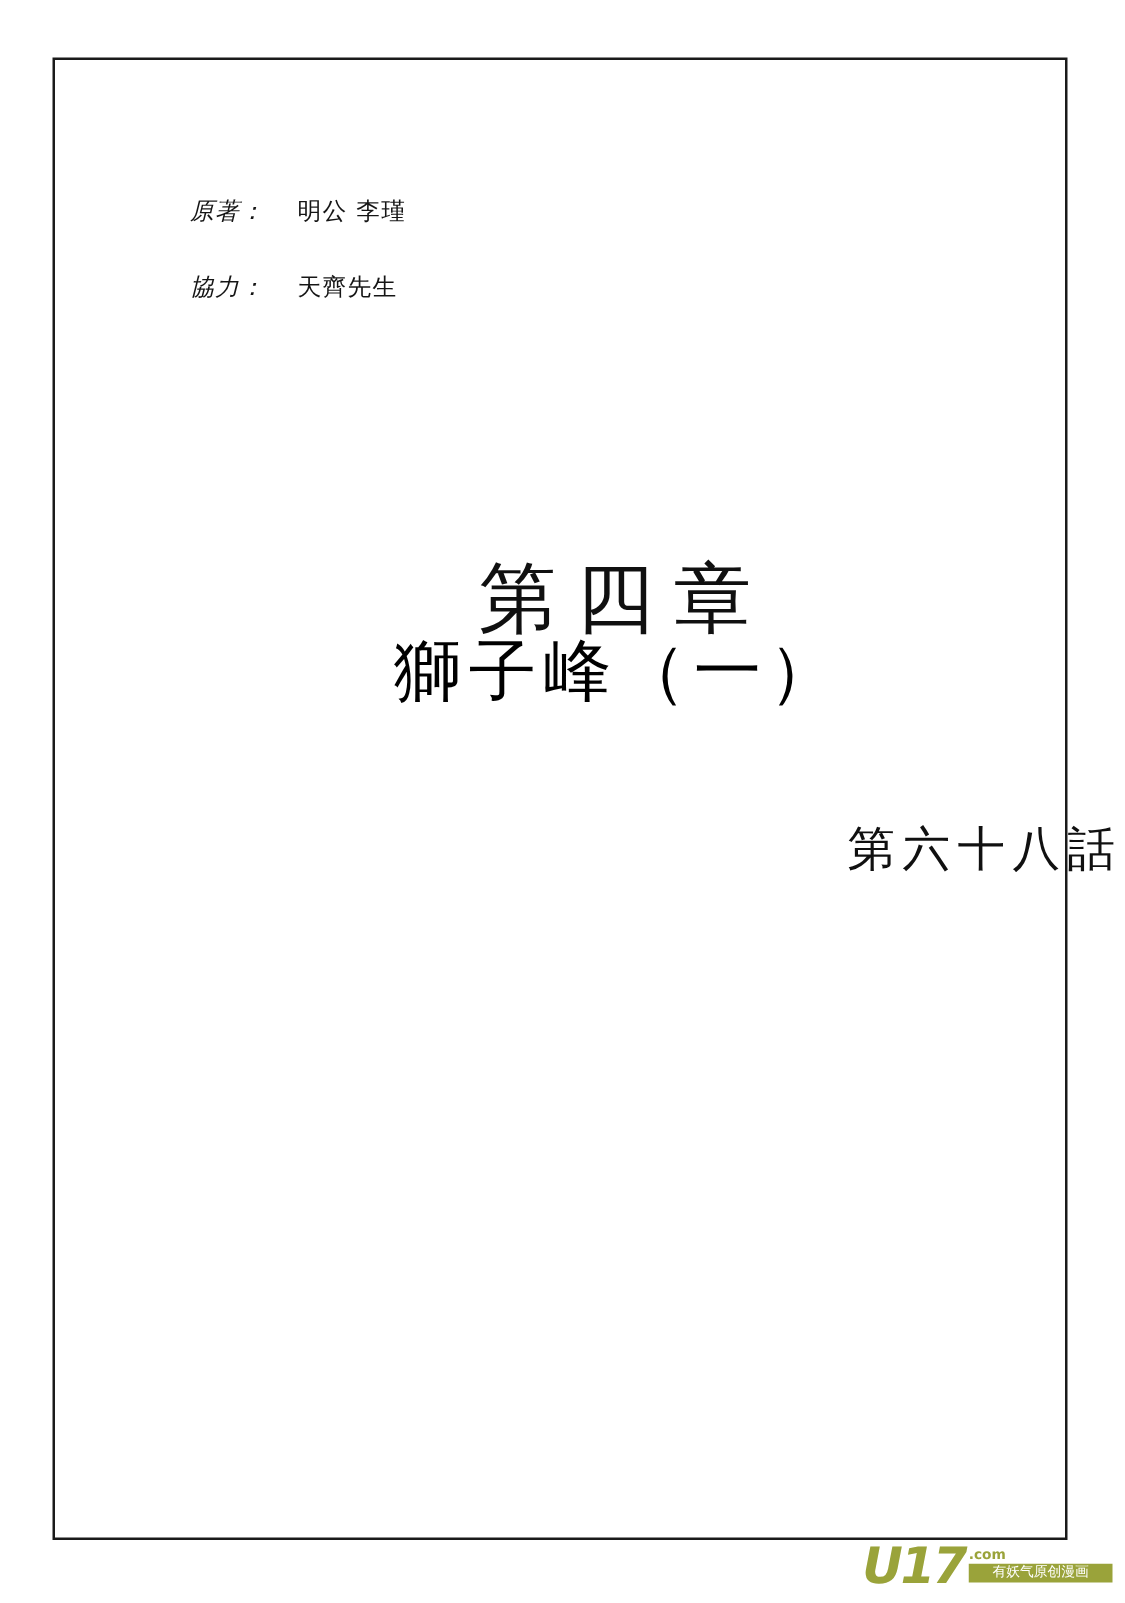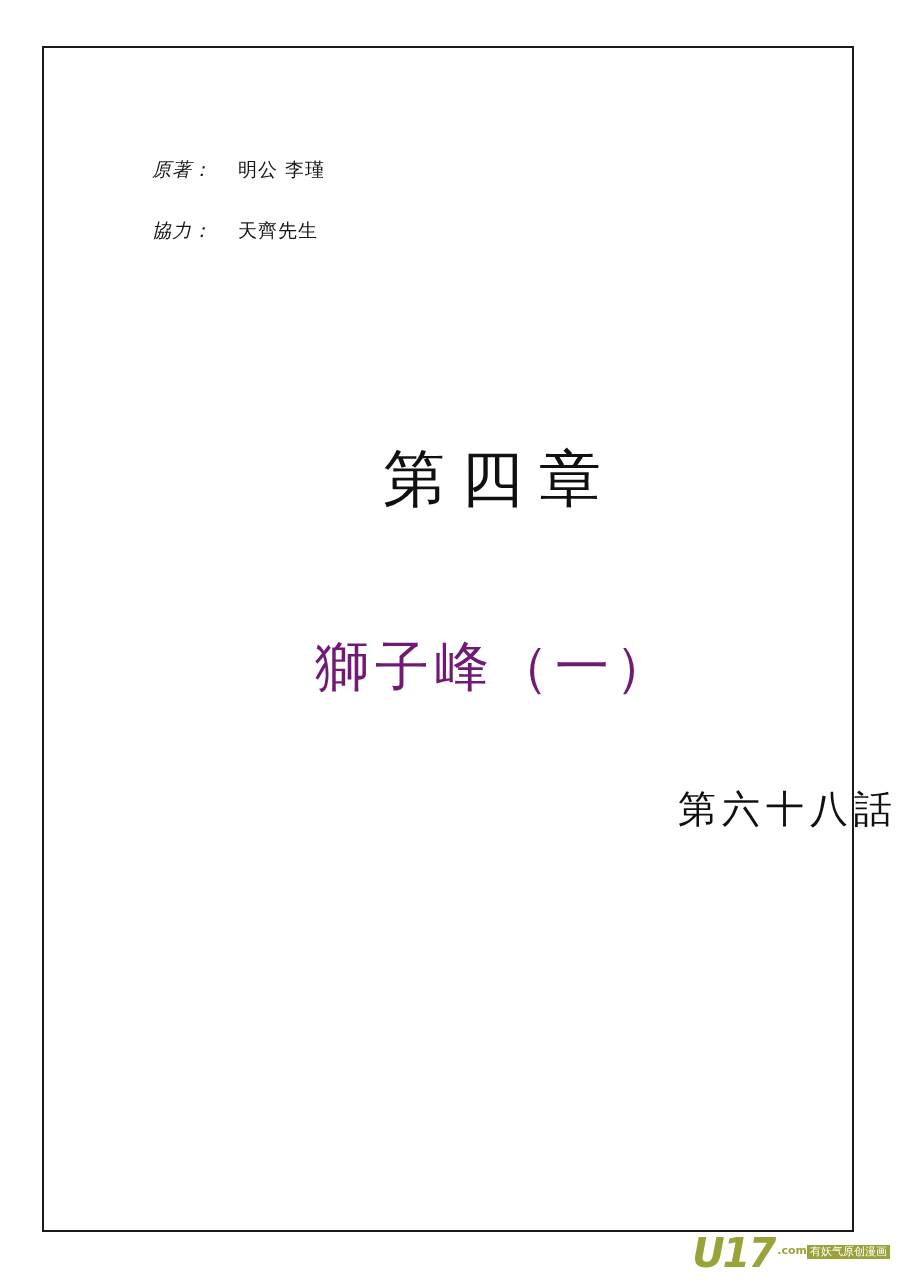--- a/index.html
+++ b/index.html
@@ -75,23 +75,22 @@
     letter-spacing: 16px;
     color: #101010;
     line-height: 1.0;
     padding-left: 16px;
   }
 
   .subtitle {
     font-family: "DejaVu Serif", serif;
     font-size: 54px;
     letter-spacing: 6px;
-    color: #701a75;
+    color: #000000;
     line-height: 1.0;
-    margin-top: 130px;
     padding-left: 6px;
   }
 
   .episode {
     font-family: "DejaVu Serif", serif;
     font-size: 38px;
     letter-spacing: 6px;
     color: #101010;
     line-height: 1.0;
     margin-top: 96px;
@@ -116,39 +115,39 @@
     font-weight: bold;
     font-style: italic;
     font-size: 40px;
     line-height: 0.92;
     color: #9aa33a;
     letter-spacing: -2px;
     text-shadow: 1px 1px 0 #ffffff;
   }
   .wm-right {
     display: flex;
-    flex-direction: row;
+    flex-direction: column;
     align-items: flex-start;
     margin-left: 3px;
     padding-bottom: 2px;
   }
   .wm-dotcom {
     font-family: "DejaVu Sans", sans-serif;
     font-size: 11px;
     color: #9aa33a;
     font-weight: bold;
     line-height: 1;
     margin-bottom: 2px;
   }
   .wm-tag {
     font-family: "DejaVu Sans", sans-serif;
     font-size: 11px;
     color: #ffffff;
     background: #9aa33a;
-    padding: 1px 3px;
+    padding: 1px 19px;
     line-height: 1.1;
     letter-spacing: 0px;
     white-space: nowrap;
   }
 </style>
 </head>
 <body>
 
 <div class="page">
 

